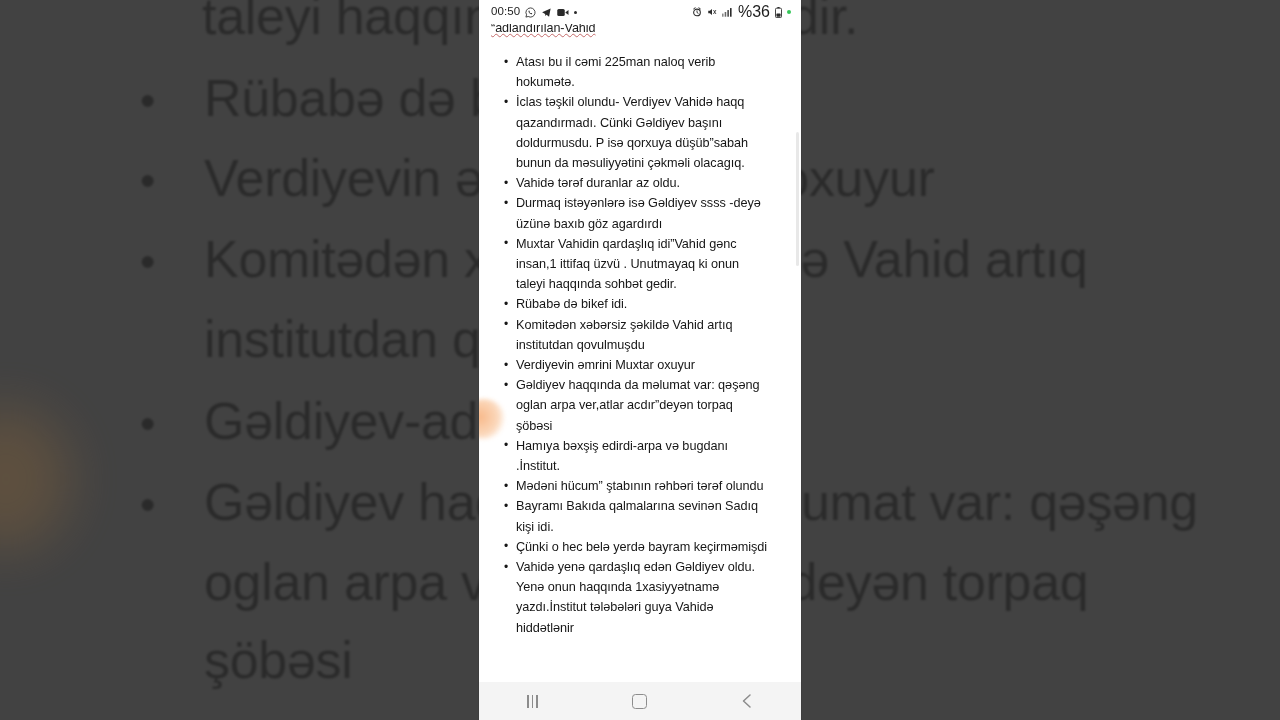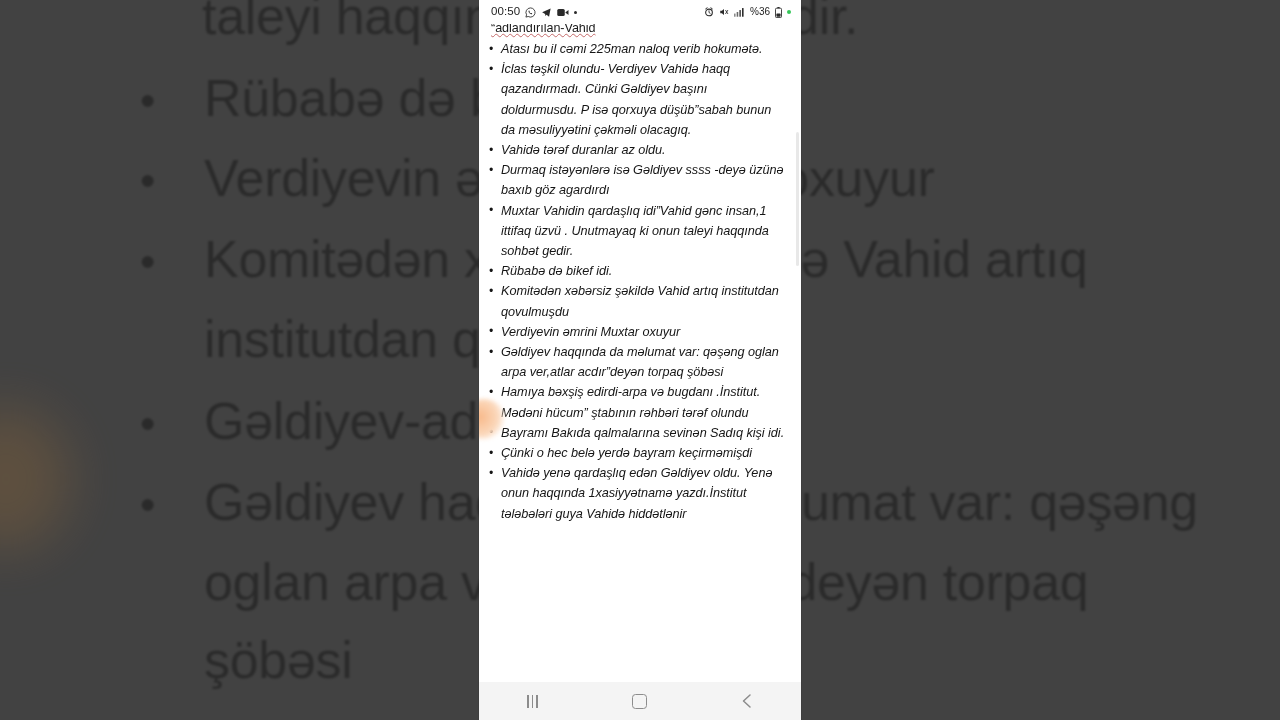--- a/index.html
+++ b/index.html
@@ -95,21 +95,21 @@
   .sb-time { font-size: 11.5px; letter-spacing: 0.1px; }
   .sb-ico { display: inline-flex; align-items: center; }
   .sb-dot {
     width: 3px; height: 3px; border-radius: 50%;
     background: #2a2a2a; display: inline-block;
   }
   .sb-batt-dot {
     width: 4px; height: 4px; border-radius: 50%;
     background: #34c759; display: inline-block;
   }
-  .sb-pct { font-size: 10px; }
+  .sb-pct { font-size: 16px; }
 
   
   #doc {
     position: relative;
     height: 658px;
     padding: 0 16px 0 8px;
     box-sizing: border-box;
     background: #ffffff;
     overflow: hidden;
   }
@@ -126,23 +126,22 @@
   }
   .squig {
     text-decoration: underline;
     text-decoration-color: #c46a6a;
     text-decoration-style: wavy;
     text-decoration-thickness: 0.5px;
     text-underline-offset: 1px;
   }
   ul.doc-list {
     list-style: none;
-    margin: 0;
+    margin: 15px;
     padding: 0;
-    font-style: italic;
   }
   ul.doc-list li {
     position: relative;
     font-size: 12.7px;
     line-height: 20.2px;
     color: #161616;
     padding-left: 14px;
     margin: 0;
     letter-spacing: -0.05px;
     text-align: left;

